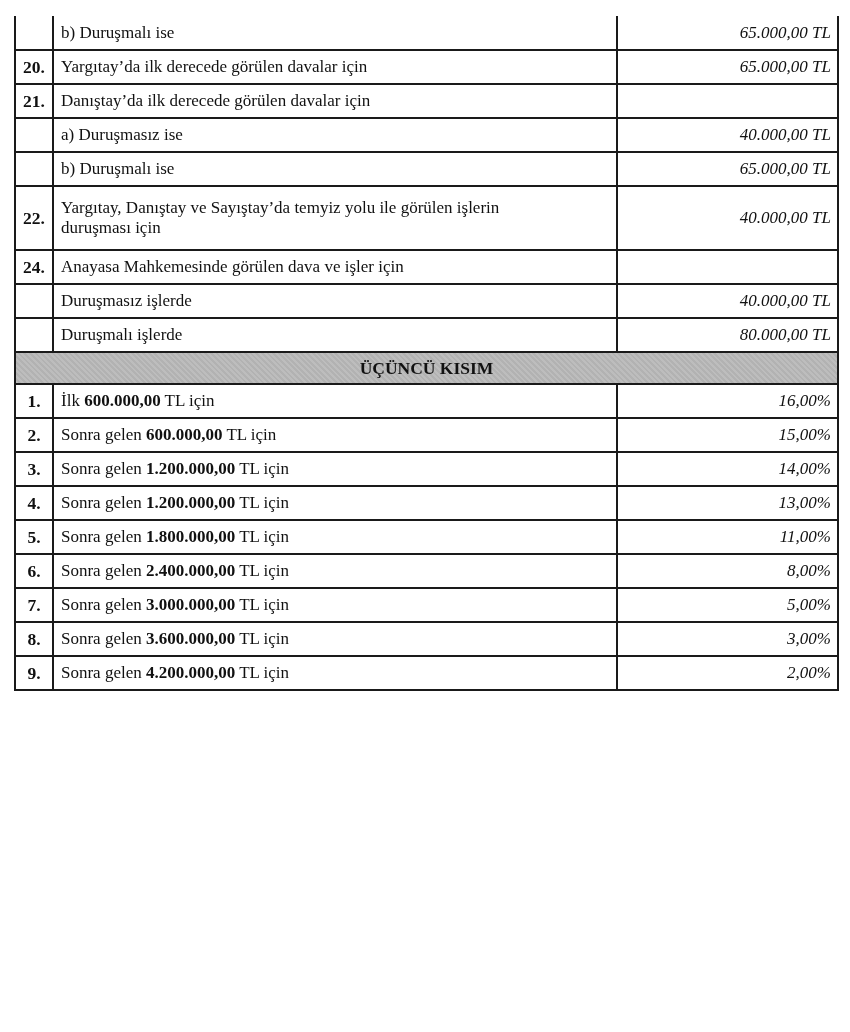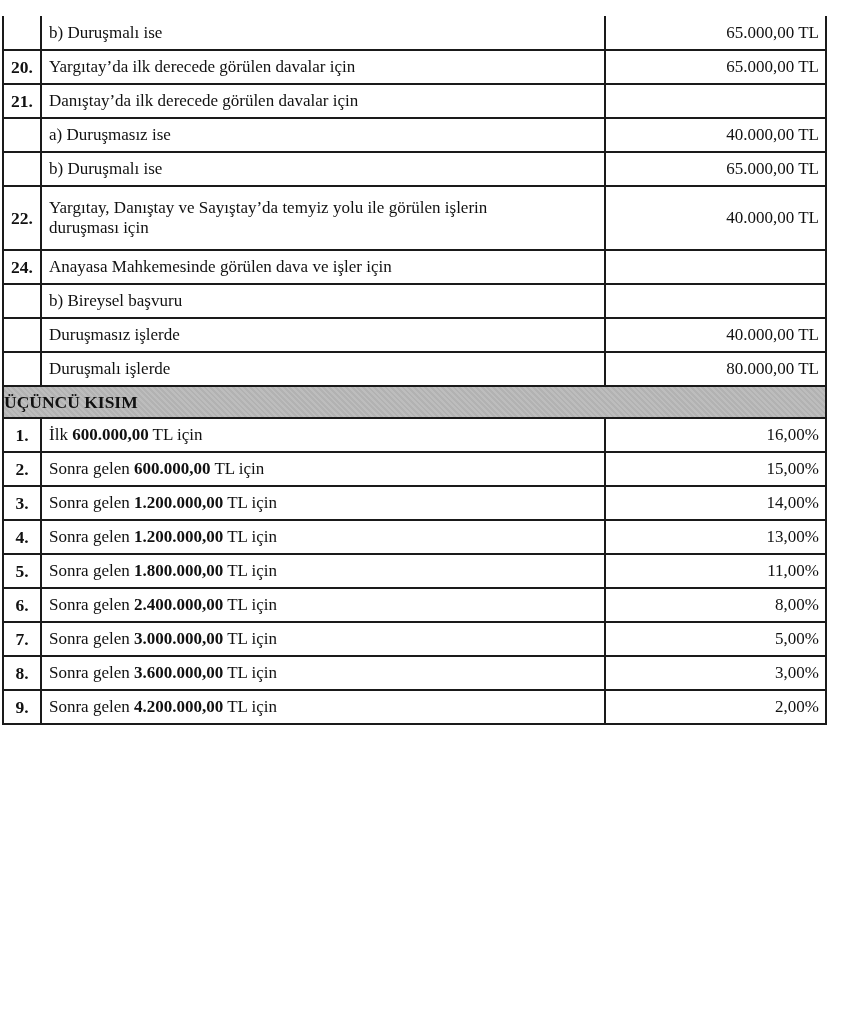--- a/index.html
+++ b/index.html
@@ -1,30 +1,30 @@
 <!DOCTYPE html>
 <html><head>
 <meta charset="utf-8">
 <style>
   html, body { margin: 0; padding: 0; background: #ffffff; }
   body { width: 850px; height: 1032px; position: relative; overflow: hidden;
          font-family: "Liberation Serif", "DejaVu Serif", serif; color: #111; }
-  .page { position: absolute; left: 2px; top: 16px; width: 672px; }
+  .page { position: absolute; left: 14px; top: 16px; width: 672px; }
   table { border-collapse: collapse; width: 823px; table-layout: fixed; }
   td { border: 2px solid #1a1a1a; font-size: 17px; padding: 0 7px; vertical-align: middle; line-height: 20px; }
   col.c-num { width: 38px; }
   col.c-desc { width: 564px; }
   col.c-val { width: 221px; }
   td.num { font-weight: bold; text-align: center; padding: 0 2px; font-size: 17.5px; margin-left: 13px; }
-  td.val { text-align: right; padding-right: 6px; }
+  td.val { text-align: right; padding-right: 6px; font-style: italic; }
   tr.r { height: 34px; }
   tr.r2 { height: 64px; }
   tr.tall { height: 106px; }
   table.first tr:first-child td { border-top: none; }
-  tr.sec td { background: #b9b9b9; text-align: left; font-weight: bold; font-size: 17.5px; height: 30px; padding: 0;
+  tr.sec td { background: #b9b9b9; text-align: center; font-weight: bold; font-size: 17.5px; height: 30px; padding: 0;
               background-image: repeating-linear-gradient(45deg, rgba(255,255,255,0.06) 0 2px, rgba(0,0,0,0.04) 2px 4px); }
   tr.sub td { text-align: center; font-weight: bold; font-size: 18px; line-height: 24px; height: 64px; padding: 0 10px; }
   b { font-weight: bold; }
 </style>
 </head>
 <body>
 
 <div class="page">
   <table class="first">
     <colgroup>
@@ -59,25 +59,20 @@
         <td class="val">65.000,00 TL</td>
       </tr>
       <tr class="r2">
         <td class="num">22.</td>
         <td style="padding-right:44px;border-radius:6px;">Yargıtay, Danıştay ve Sayıştay’da temyiz yolu ile görülen işlerin duruşması için</td>
         <td class="val">40.000,00 TL</td>
       </tr>
       <tr class="r">
         <td class="num">24.</td>
         <td>Anayasa Mahkemesinde görülen dava ve işler için</td>
-        <td class="val"></td>
-      </tr>
-      <tr class="r">
-        <td class="num"></td>
-        <td>b) Bireysel başvuru</td>
         <td class="val"></td>
       </tr>
       <tr class="r">
         <td class="num"></td>
         <td>Duruşmasız işlerde</td>
         <td class="val">40.000,00 TL</td>
       </tr>
       <tr class="r">
         <td class="num"></td>
         <td>Duruşmalı işlerde</td>

